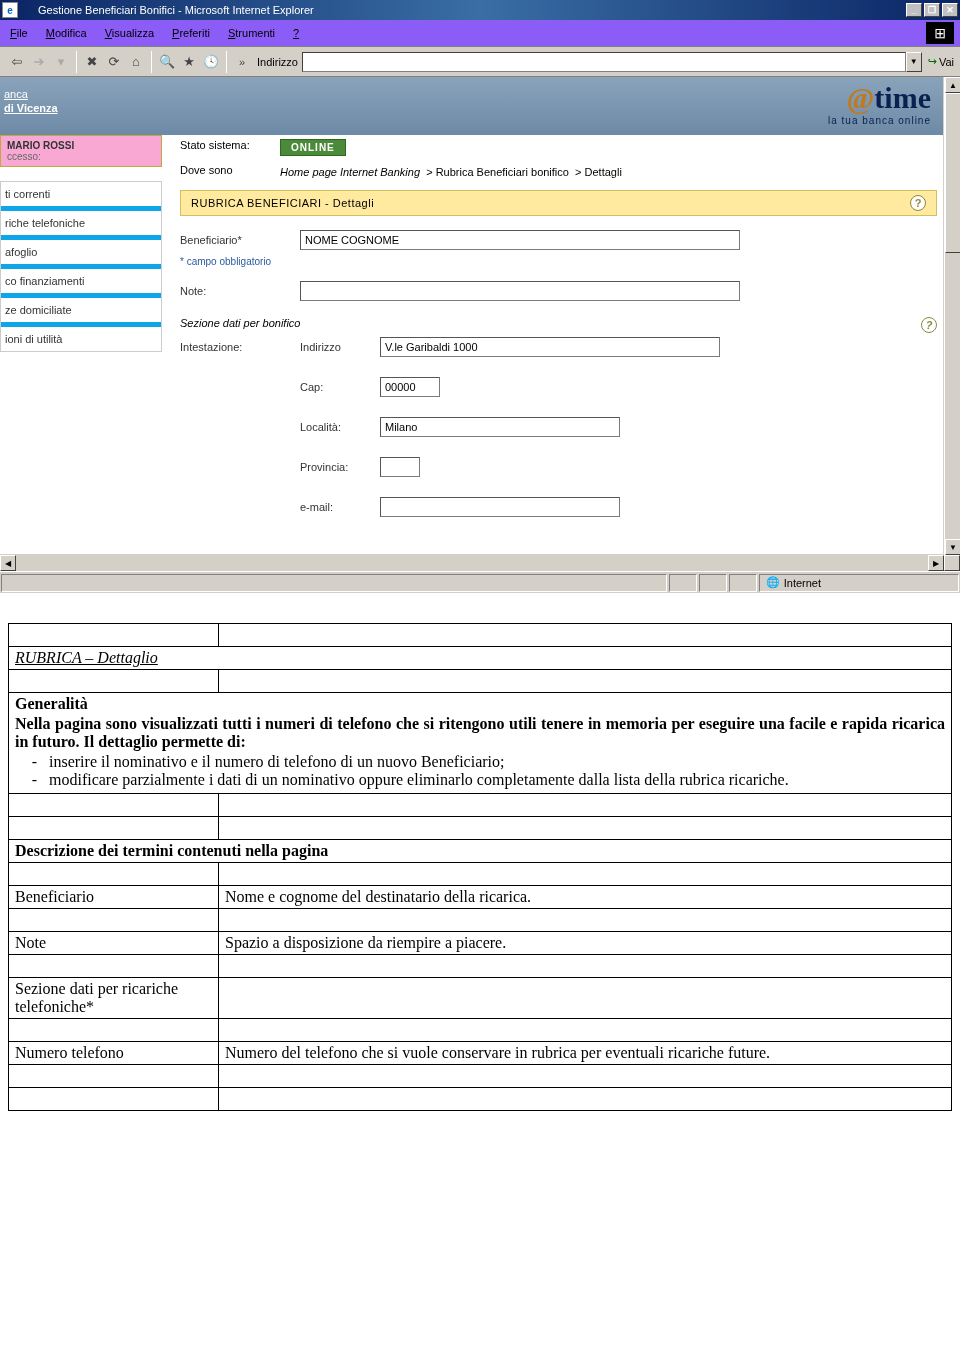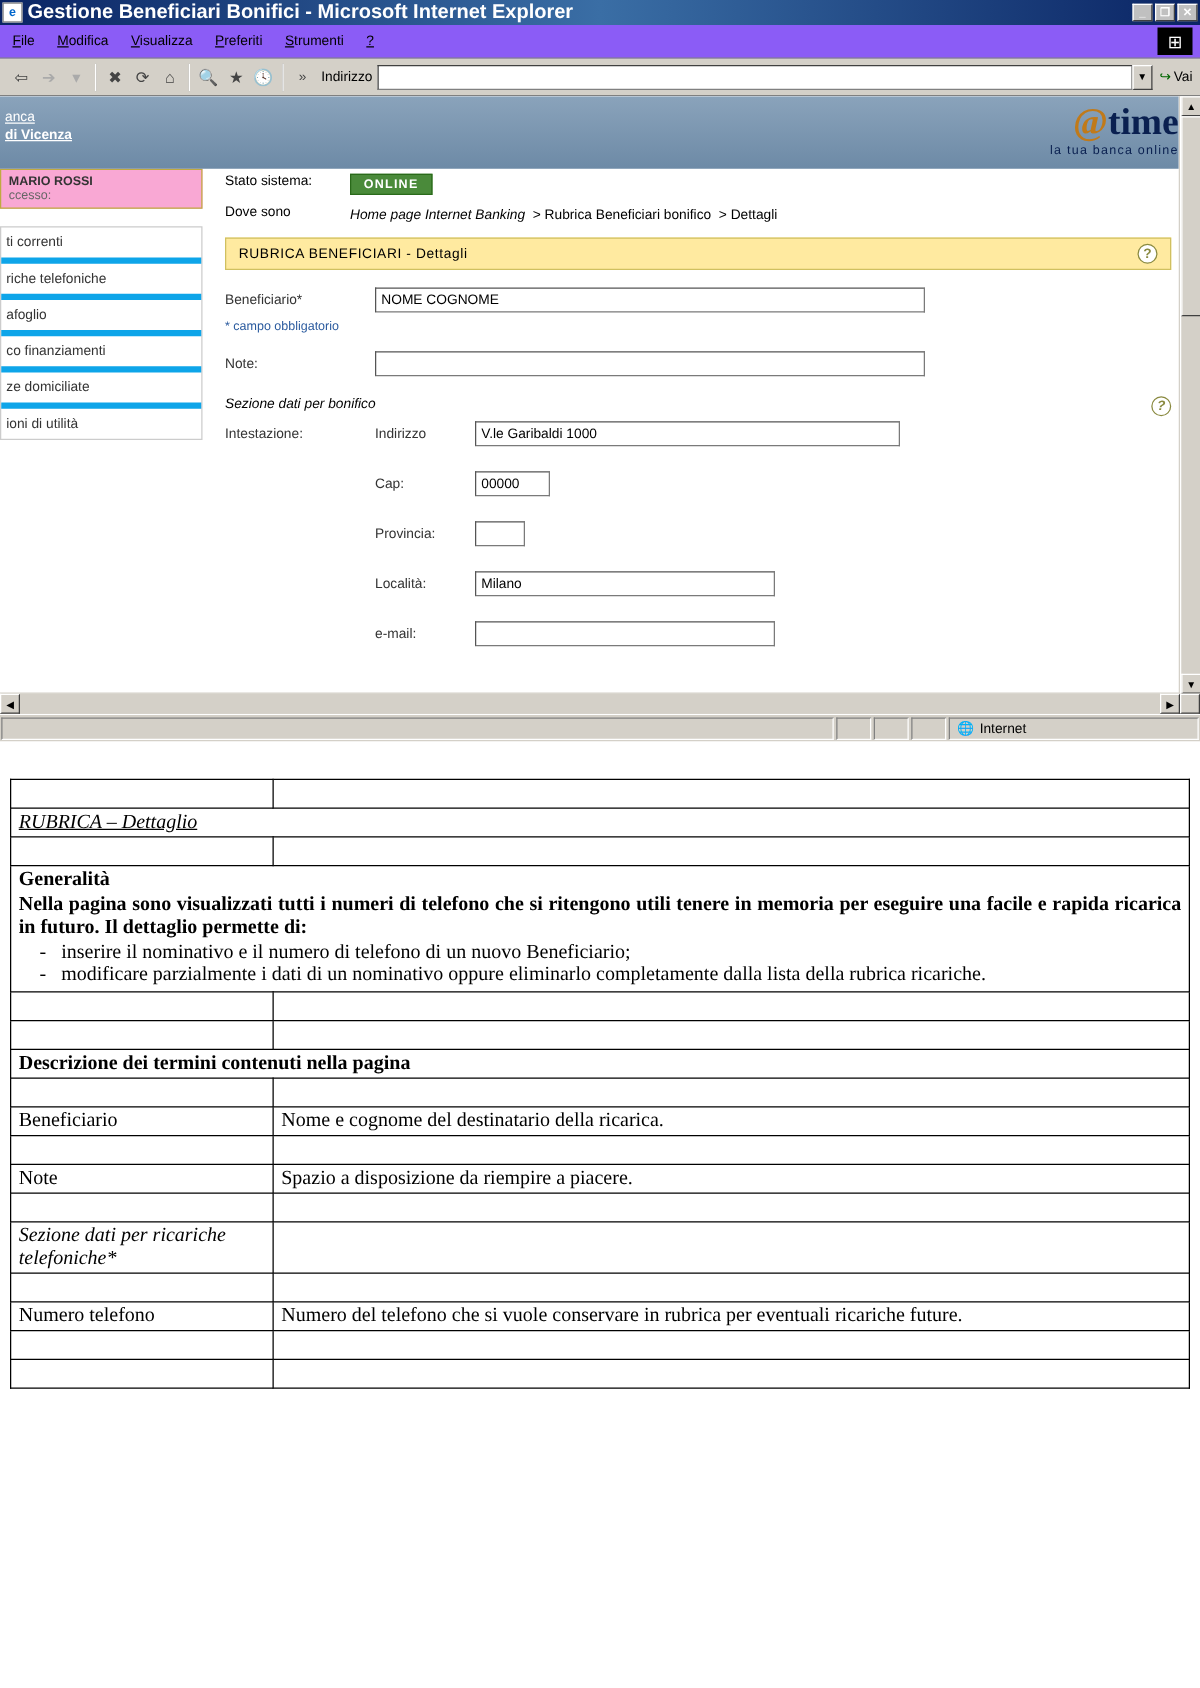--- a/index.html
+++ b/index.html
@@ -1,21 +1,21 @@
 <!DOCTYPE html>
 <html><head>
 <meta charset="utf-8">
 <style>
   * { box-sizing: border-box; margin: 0; padding: 0; }
   body { font-family: "Tahoma", "MS Sans Serif", sans-serif; font-size: 11px; background: #fff; color: #000; }
 
   
   .titlebar { background: linear-gradient(to right, #0a2464, #3a6ea5, #0a2464); color: #fff; height: 20px; display: flex; align-items: center; padding: 0 2px; }
   .titlebar .ie-icon { width: 16px; height: 16px; background: #fff; border: 1px solid #888; margin-right: 4px; display: flex; align-items: center; justify-content: center; font-size: 10px; color: #06c; font-weight: bold; }
-  .titlebar .title { flex: 1; font-size: 16px; font-weight: bold; }
+  .titlebar .title { flex: 1; font-size: 11px; font-weight: normal; margin-left: 16px; }
   .titlebar .winbtns { display: flex; gap: 2px; }
   .titlebar .winbtn { width: 16px; height: 14px; background: #c0c0c0; border: 1px solid #fff; border-right-color:#404040; border-bottom-color:#404040; font-size: 9px; display:flex;align-items:center;justify-content:center; font-family: Arial; font-weight:bold; }
 
   .menubar { background: #8b5cf6; padding: 2px 6px; font-size: 11px; display:flex; align-items:center; border-bottom: 1px solid #808080;}
   .menubar .menu { margin-right: 10px; padding: 2px 4px; }
   .menubar .menu u { text-decoration: underline; }
   .menubar .spacer { flex:1; }
   .menubar .winflag { width: 28px; height: 22px; background: #000; display:flex;align-items:center;justify-content:center; color:#fff; font-size:14px;}
 
   .toolbar { background: #d4d0c8; padding: 3px 6px; display:flex; align-items:center; border-bottom: 1px solid #808080; height: 30px;}
@@ -38,21 +38,21 @@
   .hscroll .track { flex:1; background:#d4d0c8;}
 
   .statusbar { background:#d4d0c8; height: 22px; border-top: 1px solid #fff; display:flex; align-items:center; font-size:11px;}
   .statusbar .pane { border:1px solid #808080;border-top-color:#808080;border-left-color:#808080; border-right-color:#fff;border-bottom-color:#fff; height:18px; display:flex;align-items:center; padding:0 6px; margin:0 1px;}
   .statusbar .pane.main { flex:1;}
   .statusbar .globe { color:#2a5a9e; margin-right:4px;}
 
   
   .bank-header { background: #7a95b0; background: linear-gradient(to bottom, #8aa3bb, #6d8aa6); height: 58px; position:relative; color:#fff; }
   .bank-header .left { position:absolute; left:4px; top:10px; font-size:11px; line-height:14px;text-decoration:underline; }
-  .bank-header .right { position:absolute; right:0; top:4px; text-align:right;}
+  .bank-header .right { position:absolute; right:12px; top:4px; text-align:right;}
   .bank-header .right .logo { font-family: Georgia, serif; font-size: 30px; font-weight:bold; color:#0a2050; }
   .bank-header .right .logo .at { color:#c07a1a; }
   .bank-header .right .tag { font-size:10px; color:#0a2050; letter-spacing:1px; }
 
   .content-wrap { display:flex; }
   .sidecol { width: 162px; }
   .userbox { background:#f9a8d4; border:1px solid #c0aa40; padding:4px 6px; font-size:10px;}
   .userbox .uname { font-weight:bold; color:#333;}
   .userbox .uacc { color:#666;}
   .sidemenu { border:1px solid #ccc; margin-top: 14px; }
@@ -80,21 +80,21 @@
   .section-label .slbl { flex:1;}
   .addr-block .form-row { margin-bottom: 20px;}
 
   
   .doc-wrap { margin: 30px 8px 10px 8px; }
   .doc-wrap table { width: 100%; border-collapse: collapse; font-family: "Times New Roman", serif; font-size: 16px;}
   .doc-wrap td { border: 1px solid #000; padding: 2px 6px; vertical-align: top;}
   .doc-wrap td.narrow { width: 210px; }
   .doc-wrap .heading-row td { font-style: italic; text-decoration: underline; }
   .doc-wrap .bold { font-weight: bold; }
-  .doc-wrap .ital { font-style: italic; margin-top: 35px;}
+  .doc-wrap .ital {  margin-top: 35px;}
   .doc-wrap ul { margin: 2px 0 2px 20px; padding-left: 14px;}
   .doc-wrap ul li { list-style: "-   "; text-align: justify;}
   .doc-wrap p { text-align: justify; margin: 2px 0; font-weight: bold;}
 </style>
 </head>
 <body>
 
 <div class="titlebar">
   <div class="ie-icon">e</div>
   <div class="title">Gestione Beneficiari Bonifici - Microsoft Internet Explorer</div>
@@ -212,27 +212,27 @@
               <span class="flabel2">Indirizzo</span>
               <input type="text" style="width: 340px;" value="V.le Garibaldi 1000">
             </div>
             <div class="form-row">
               <span class="flabel"></span>
               <span class="flabel2">Cap:</span>
               <input type="text" style="width: 60px;" value="00000">
             </div>
             <div class="form-row">
               <span class="flabel"></span>
+              <span class="flabel2">Località:</span>
+              <input type="text" style="width: 240px;" value="Milano">
+            </div>
+            <div class="form-row">
+              <span class="flabel"></span>
               <span class="flabel2">Provincia:</span>
               <input type="text" style="width: 40px;" value="">
-            </div>
-            <div class="form-row">
-              <span class="flabel"></span>
-              <span class="flabel2">Località:</span>
-              <input type="text" style="width: 240px;" value="Milano">
             </div>
             <div class="form-row">
               <span class="flabel"></span>
               <span class="flabel2">e-mail:</span>
               <input type="text" style="width: 240px;" value="">
             </div>
           </div>
 
         </div>
       </div>

